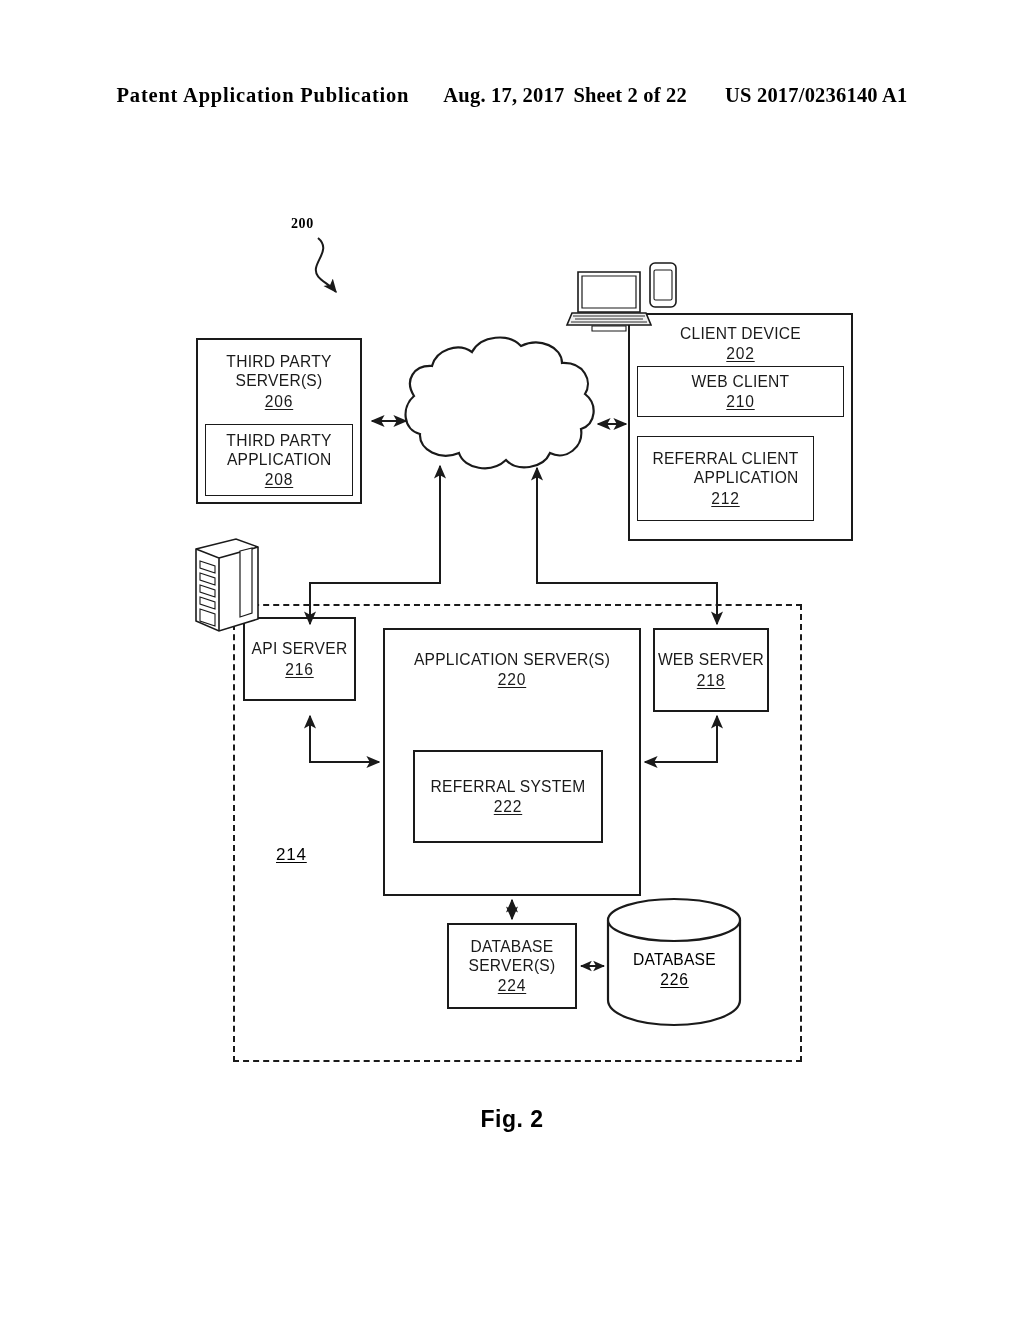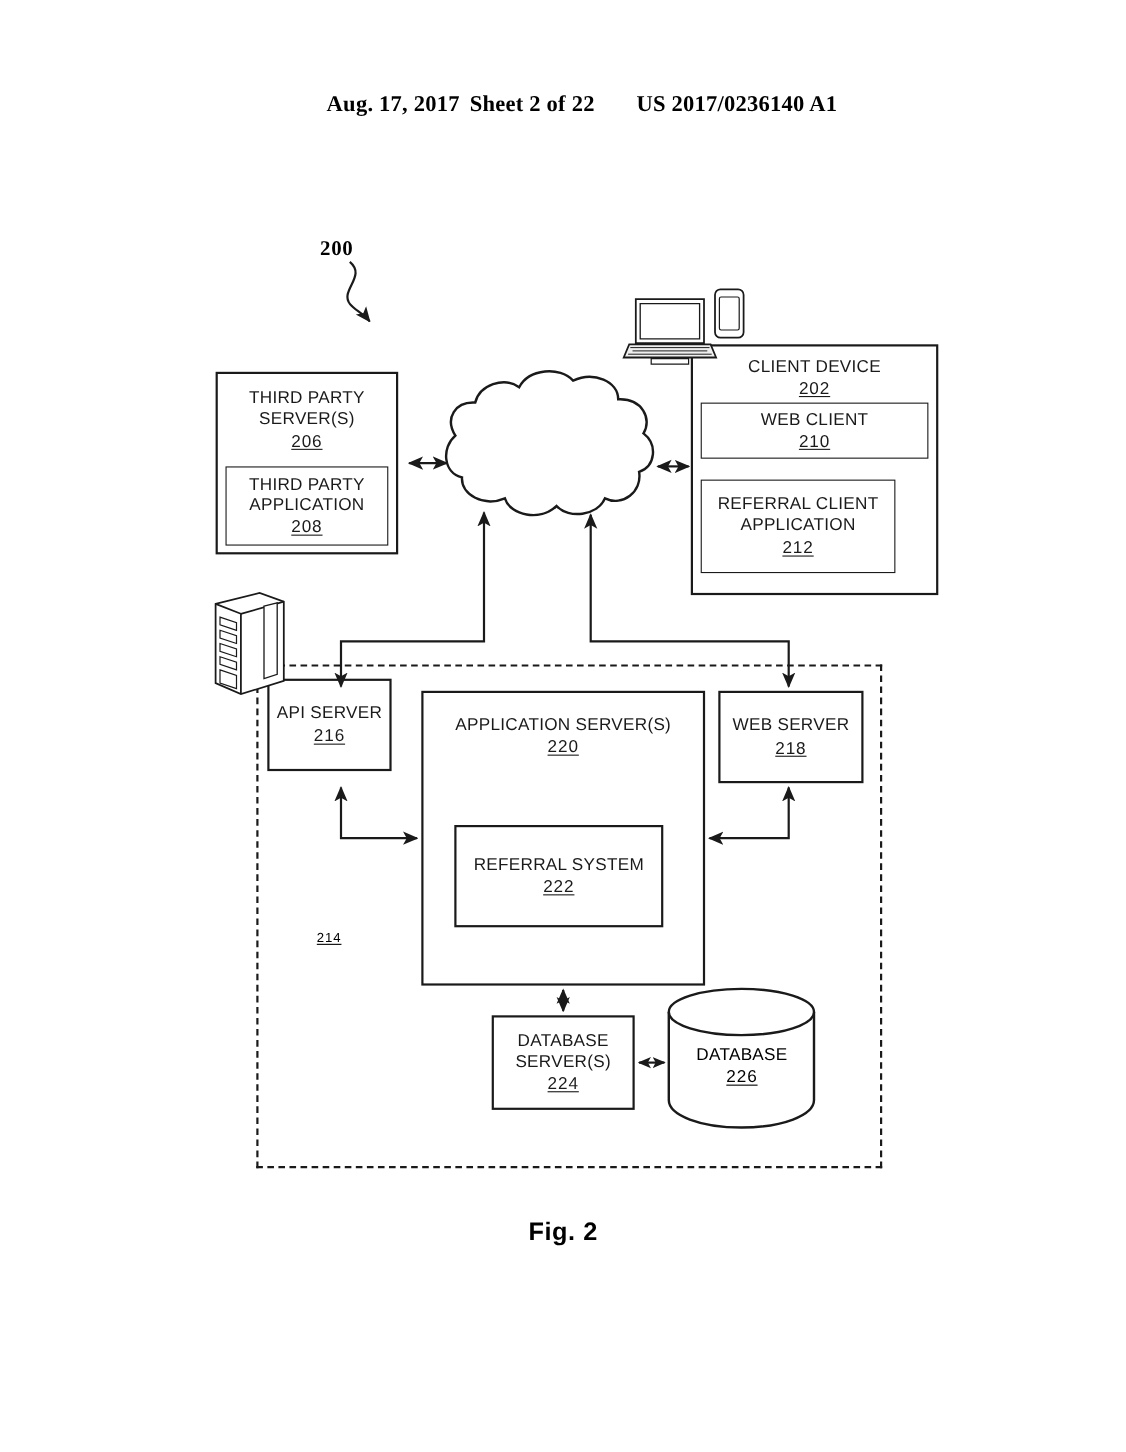--- a/index.html
+++ b/index.html
@@ -59,21 +59,21 @@
     display: flex;
     flex-direction: column;
     align-items: center;
     justify-content: center;
     text-align: center;
     font-size: 15.6px;
     line-height: 1.24;
     letter-spacing: 0.25px;
     color: #1a1a1a;
   }
-  .box.thin { border-width: 1.5px; }
+  .box.thin { border-width: 1.5px; text-align: right; }
   .box .lbl { display: block; white-space: pre-line; }
   .ref {
     display: block;
     text-decoration: underline;
     text-underline-offset: 1.5px;
     margin-top: 1px;
     letter-spacing: 0.8px;
   }
   .top-label {
     position: absolute;
@@ -91,54 +91,55 @@
     left: 233px;
     top: 604px;
     width: 569px;
     height: 458px;
     box-sizing: border-box;
     border: 2px dashed #1a1a1a;
     background: transparent;
   }
   .label-214 {
     position: absolute;
-    left: 288px;
+    left: 276px;
     top: 845px;
-    font-size: 12px;
+    font-size: 17px;
     font-weight: 500;
     text-decoration: underline;
     text-underline-offset: 2px;
     letter-spacing: 0.8px;
   }
 
   
   .label-200 {
     position: absolute;
     left: 291px;
     top: 216px;
     font-family: "Liberation Serif", serif;
     font-weight: bold;
-    font-size: 19px;
+    font-size: 14px;
     letter-spacing: 0.6px;
   }
 
   
   svg.overlay {
     position: absolute;
     left: 0;
     top: 0;
     width: 1024px;
     height: 1320px;
     pointer-events: none;
   }
 </style>
 </head>
 <body>
 
 <div class="page-header">
+  <span class="hdr-pub">Patent Application Publication</span>
   <span class="hdr-date">Aug. 17, 2017</span>
   <span class="hdr-sheet">Sheet 2 of 22</span>
   <span class="hdr-num">US 2017/0236140 A1</span>
 </div>
 
 <div class="label-200">200</div>
 
 <div class="sys-boundary"></div>
 <div class="label-214">214</div>
 
@@ -184,21 +185,21 @@
 <div class="box" style="left:383px; top:628px; width:258px; height:268px; justify-content:flex-start; padding-top:20px;">
   <span class="lbl">APPLICATION SERVER(S)</span>
   <span class="ref">220</span>
 </div>
 
 <div class="box" style="left:397px; top:750px; width:190px; height:93px;margin-left:16px;">
   <span class="lbl">REFERRAL SYSTEM</span>
   <span class="ref">222</span>
 </div>
 
-<div class="box" style="left:653px; top:628px; width:132px; height:84px;">
+<div class="box" style="left:653px; top:628px; width:116px; height:84px;">
   <span class="lbl">WEB SERVER</span>
   <span class="ref">218</span>
 </div>
 
 <div class="box" style="left:447px; top:923px; width:130px; height:86px;">
   <span class="lbl">DATABASE
 SERVER(S)</span>
   <span class="ref">224</span>
 </div>
 

